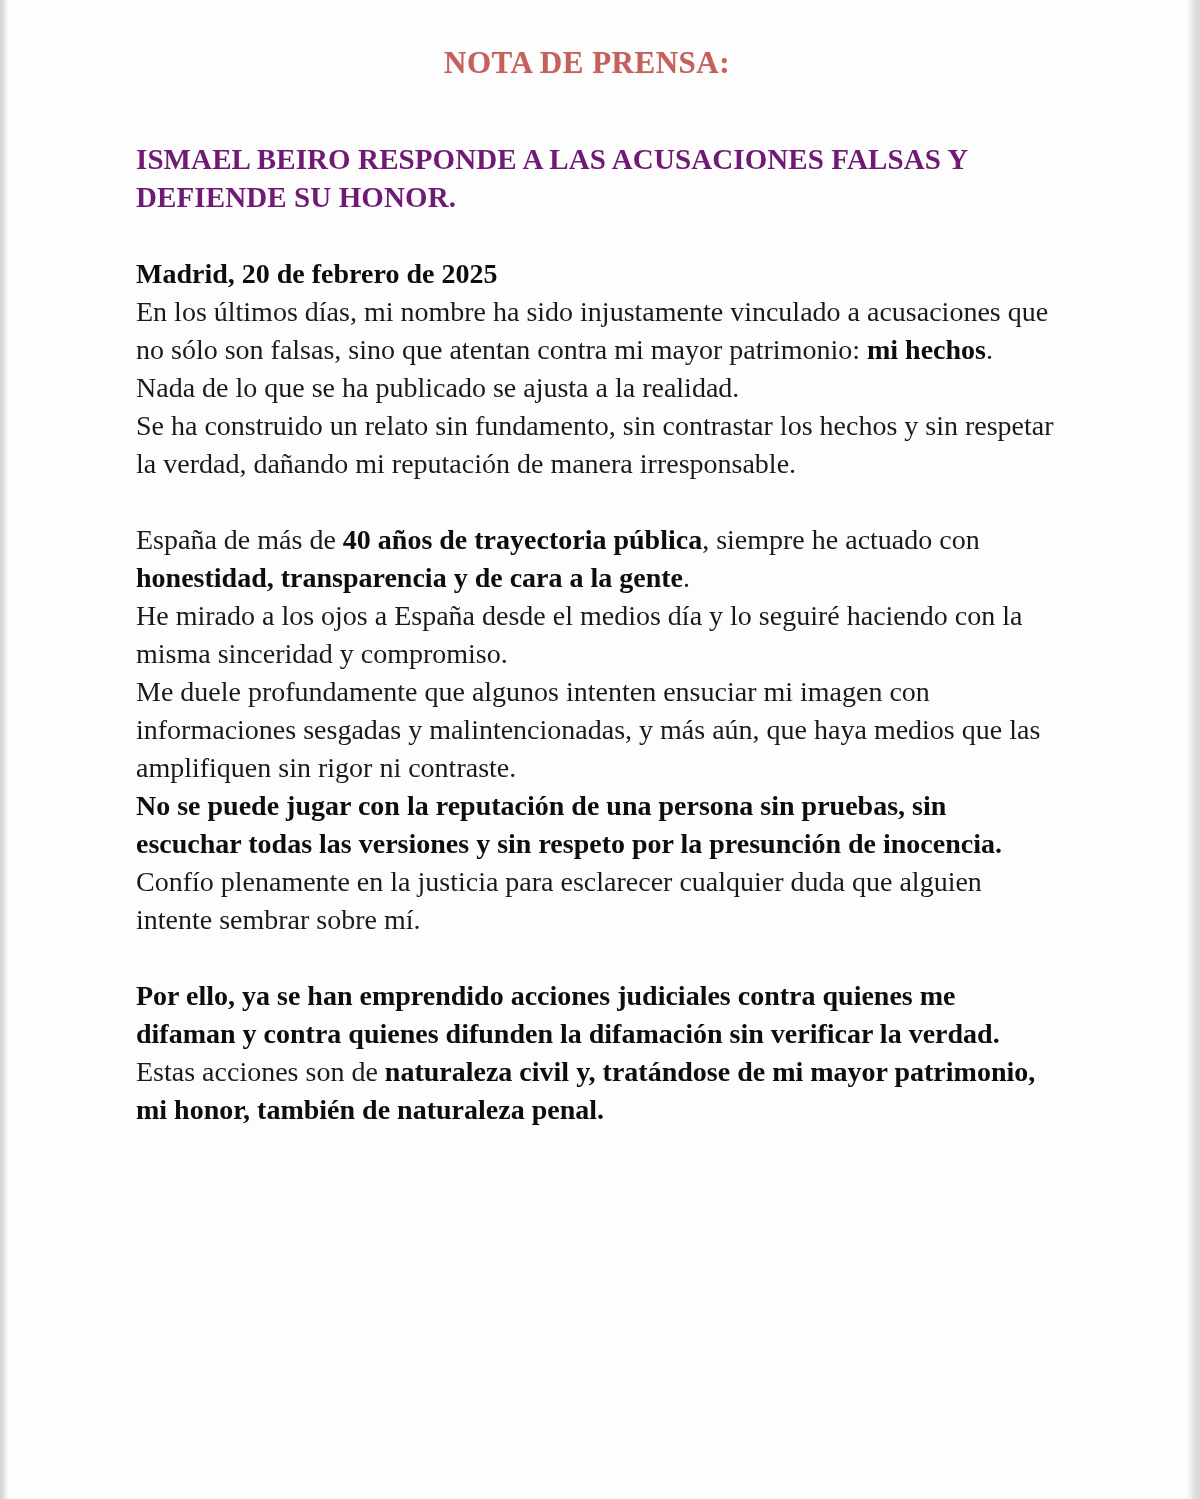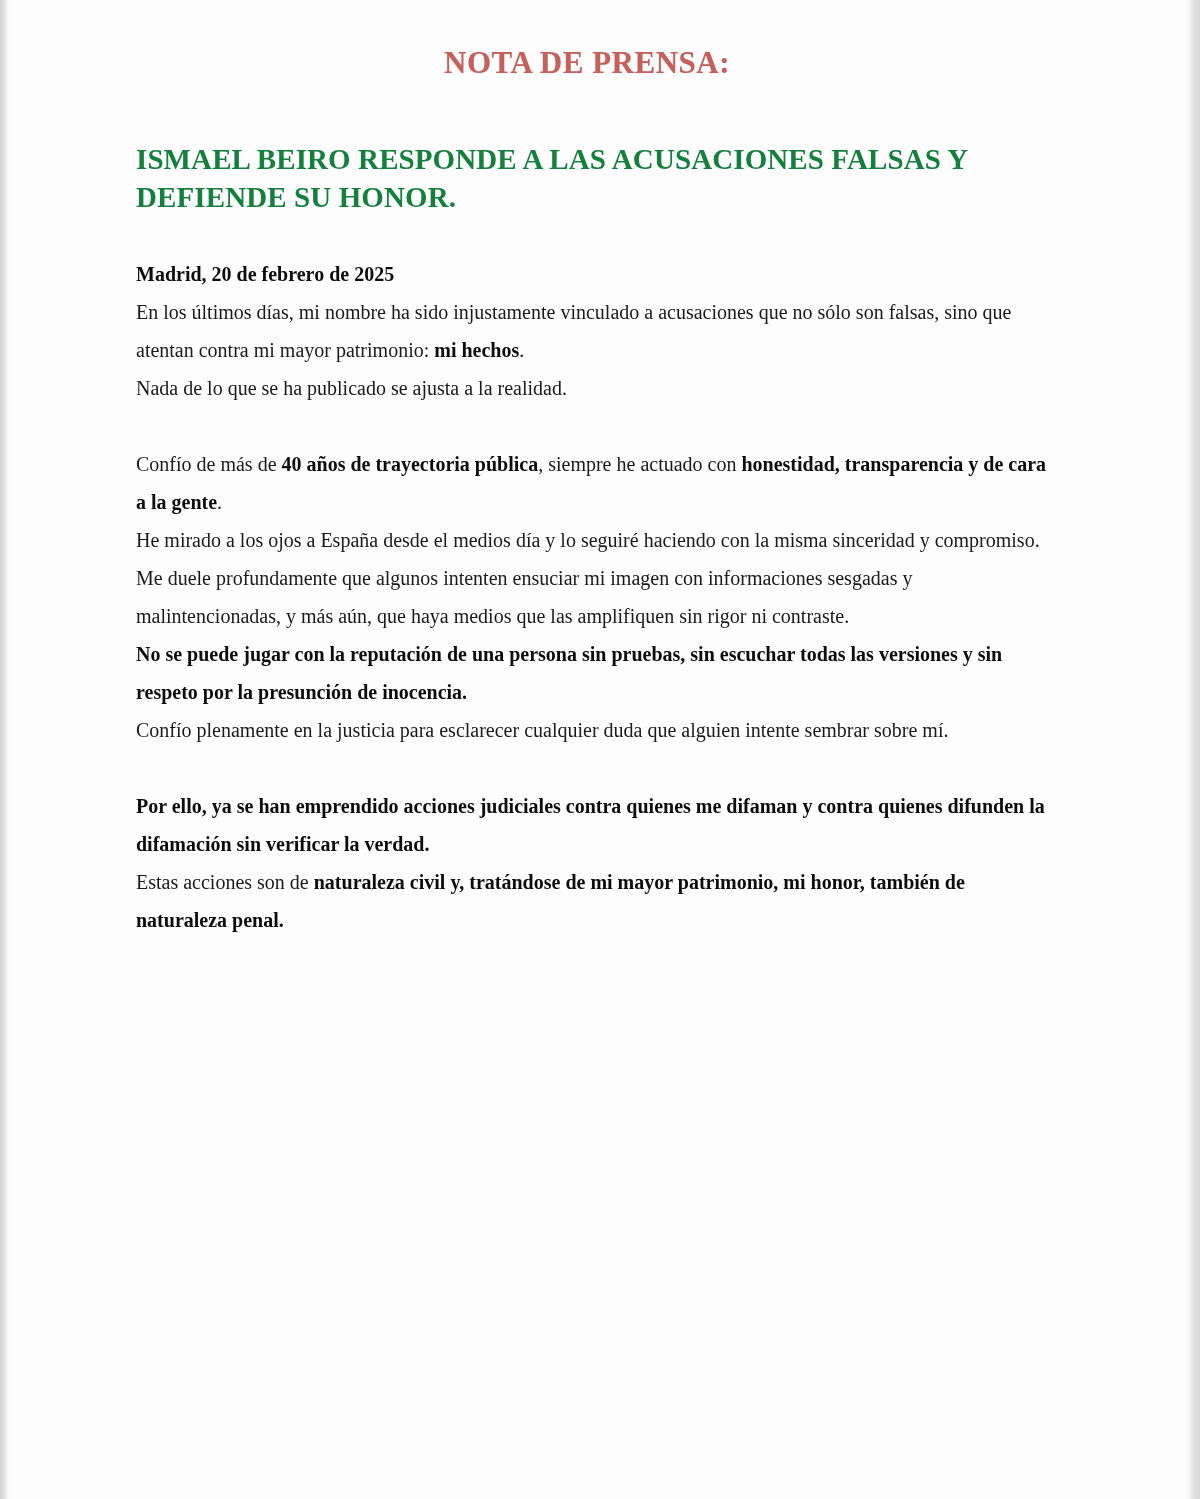--- a/index.html
+++ b/index.html
@@ -61,28 +61,28 @@
 
   .body-block {
     margin-left: 120px;
     margin-right: 130px;
   }
 
   .headline {
     font-size: 29px;
     font-weight: bold;
     line-height: 1.31;
-    color: #15803d;
+    color: #701a75;
     margin: 0;
     padding-top: 60px;
     letter-spacing: 0.1px;
   }
 
   .para {
-    font-size: 20px;
+    font-size: 28px;
     line-height: 38px;
     color: #1a1a1a;
     margin: 0;
   }
 
   .para.gap {
     margin-top: 38px;
   }
 
   .para b, .para strong {
@@ -117,22 +117,23 @@
 
       <h1 class="headline">ISMAEL BEIRO RESPONDE A LAS ACUSACIONES FALSAS Y DEFIENDE SU HONOR.</h1>
 
       <div class="para gap">
         <span class="lead-date">Madrid, 20 de febrero de 2025</span>
         <span><span>En los últimos días, mi nombre ha sido injustamente vinculado a acusaciones que no sólo son falsas, sino que atentan contra mi mayor patrimonio: </span><b>mi hechos</b><span>.</span></span>
       </div>
 
       <div class="para"><span>Nada de lo que se ha publicado se ajusta a la realidad.</span></div>
 
+      <div class="para"><span>Se ha construido un relato sin fundamento, sin contrastar los hechos y sin respetar la verdad, dañando mi reputación de manera irresponsable.</span></div>
 
-      <div class="para gap"><span>Confío de más de </span><b>40 años de trayectoria pública</b><span>, siempre he actuado con </span><b>honestidad, transparencia y de cara a la gente</b><span>.</span></div>
+      <div class="para gap"><span>España de más de </span><b>40 años de trayectoria pública</b><span>, siempre he actuado con </span><b>honestidad, transparencia y de cara a la gente</b><span>.</span></div>
 
       <div class="para"><span>He mirado a los ojos a España desde el medios día y lo seguiré haciendo con la misma sinceridad y compromiso.</span></div>
 
       <div class="para"><span>Me duele profundamente que algunos intenten ensuciar mi imagen con informaciones sesgadas y malintencionadas, y más aún, que haya medios que las amplifiquen sin rigor ni contraste.</span></div>
 
 
       <div class="para bold"><b>No se puede jugar con la reputación de una persona sin pruebas, sin escuchar todas las versiones y sin respeto por la presunción de inocencia.</b></div>
 
       <div class="para"><span>Confío plenamente en la justicia para esclarecer cualquier duda que alguien intente sembrar sobre mí.</span></div>
 

